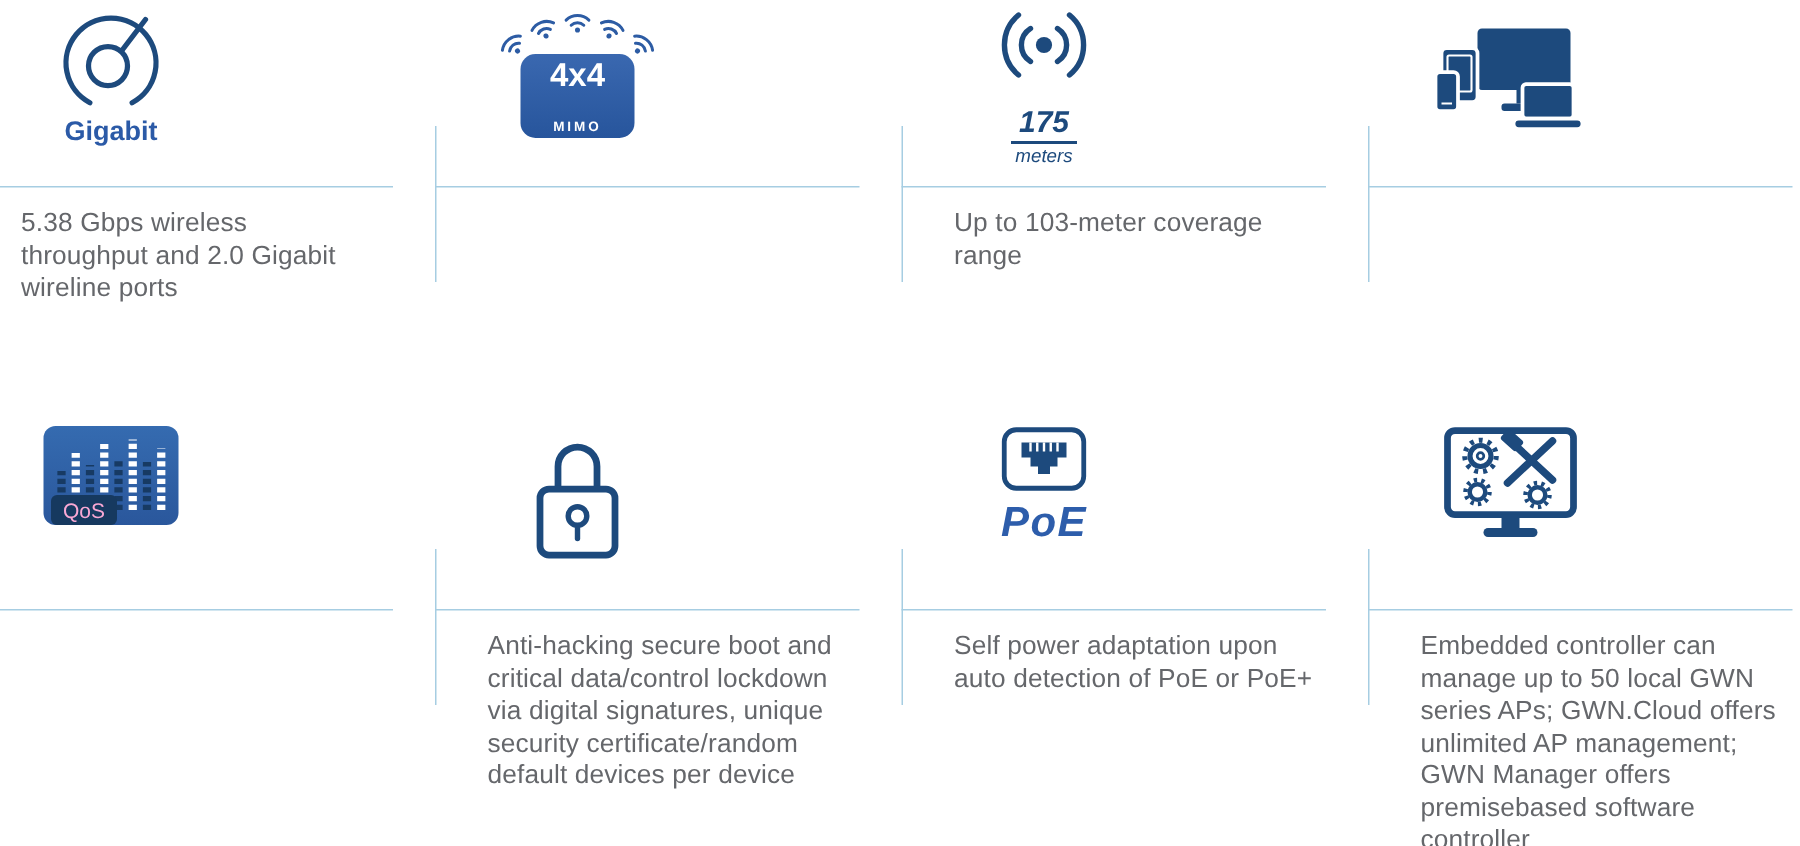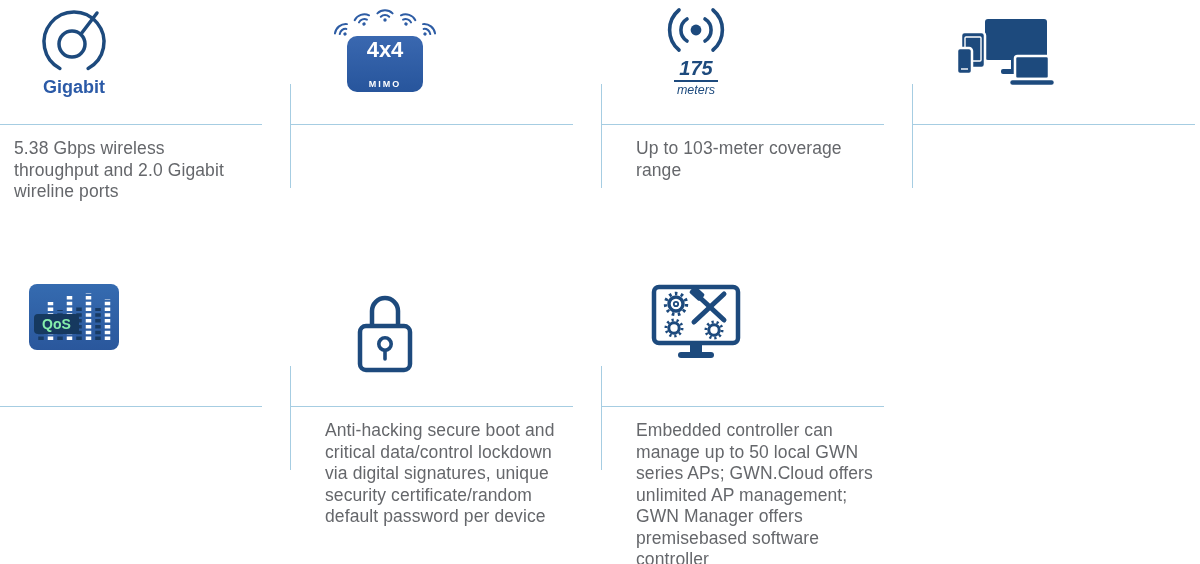--- a/index.html
+++ b/index.html
@@ -26,29 +26,29 @@
         line-height:21.5px;color:var(--gray);letter-spacing:.1px}
   
   .gigabit-label{font-size:18px;font-weight:700;color:var(--accent);margin-top:1px}
   
   .mimo-square{width:76px;height:56px;border-radius:10px;margin-top:-4px;
       background:linear-gradient(180deg,#3a68b0,#27559c);display:flex;
       flex-direction:column;align-items:center;justify-content:center}
   .mimo-big{color:#fff;font-size:22px;font-weight:700;line-height:1}
   .mimo-small{color:#fff;font-size:9px;font-weight:700;letter-spacing:2px;margin-top:18px}
   
-  .meters-label{margin-top:2px;text-align:center}
+  .meters-label{margin-top:16px;text-align:center}
   .m-big{font-size:20px;font-weight:800;font-style:italic;color:var(--navy);line-height:1}
   .m-rule{width:44px;height:1.5px;background:var(--navy);margin:2px auto 1px auto}
   .m-small{font-size:12.5px;font-weight:400;font-style:italic;color:var(--navy)}
   
   .qos-square{position:relative;width:90px;height:66px;border-radius:8px;
       background:linear-gradient(180deg,#356bb0,#2a579c)}
-  .qos-tag{position:absolute;left:5px;bottom:16px;background:#16395f;color:#86efac;
-      font-size:14px;font-weight:700;padding:2px 8px;border-radius:4px}
+  .qos-tag{position:absolute;left:5px;bottom:0;background:#16395f;color:#f9a8d4;
+      font-size:14px;font-weight:400;padding:2px 8px;border-radius:4px}
   
   .poe-label{font-size:28px;font-weight:800;font-style:italic;color:#2d5dab;
       margin-top:4px;letter-spacing:1px}
 </style>
 </head>
 <body>
 
 <div class="stage">
   <div class="grid">
 
@@ -157,23 +157,42 @@
       <span class="vline"></span>
       <span class="hline"></span>
       <div class="icon-box r2">
         <svg width="62" height="92" viewBox="0 0 62 92">
           <path d="M 18 42 V 27 A 13 13 0 0 1 44 27 V 42" fill="none" stroke="#1d4a7d" stroke-width="4.5"></path>
           <rect x="6" y="42" width="50" height="44" rx="6" fill="none" stroke="#1d4a7d" stroke-width="4.5"></rect>
           <circle cx="31" cy="60" r="6.2" fill="none" stroke="#1d4a7d" stroke-width="3.6"></circle>
           <line x1="31" y1="66.5" x2="31" y2="75" stroke="#1d4a7d" stroke-width="3.6" stroke-linecap="round"></line>
         </svg>
       </div>
-      <div class="desc">Anti-hacking secure boot and critical data/control lockdown via digital signatures, unique security certificate/random default password per device</div>
-    </div>
-
+      <div class="desc">Anti-hacking secure boot and critical data/control lockdown via digital signatures, unique security certificate/random default devices per device</div>
+    </div>
+
+    <div class="cell">
+      <span class="vline"></span>
+      <span class="hline"></span>
+      <div class="icon-box r2">
+        <svg width="58" height="44" viewBox="0 0 58 44">
+          <rect x="2.5" y="2.5" width="53" height="39" rx="8" fill="none" stroke="#1d4a7d" stroke-width="3.2"></rect>
+          <path d="M 14 11 h 30 v 10 h -6 v 6 h -5 v 5 h -8 v -5 h -5 v -6 h -6 z" fill="#1d4a7d"></path>
+          <g stroke="#ffffff" stroke-width="1.6">
+            <line x1="20" y1="11" x2="20" y2="17"></line>
+            <line x1="24.5" y1="11" x2="24.5" y2="17"></line>
+            <line x1="29" y1="11" x2="29" y2="17"></line>
+            <line x1="33.5" y1="11" x2="33.5" y2="17"></line>
+            <line x1="38" y1="11" x2="38" y2="17"></line>
+          </g>
+        </svg>
+        <div class="poe-label">PoE</div>
+      </div>
+      <div class="desc">Self power adaptation upon auto detection of PoE or PoE+</div>
+    </div>
 
     <div class="cell">
       <span class="vline"></span>
       <span class="hline"></span>
       <div class="icon-box r2">
         <svg width="104" height="88" viewBox="0 0 104 88">
           <rect x="10" y="3" width="84" height="56" rx="5" fill="none" stroke="#1d4a7d" stroke-width="4.5"></rect>
           <rect x="46" y="59" width="12" height="9" fill="#1d4a7d"></rect>
           <rect x="34" y="68" width="36" height="6" rx="3" fill="#1d4a7d"></rect>
 

